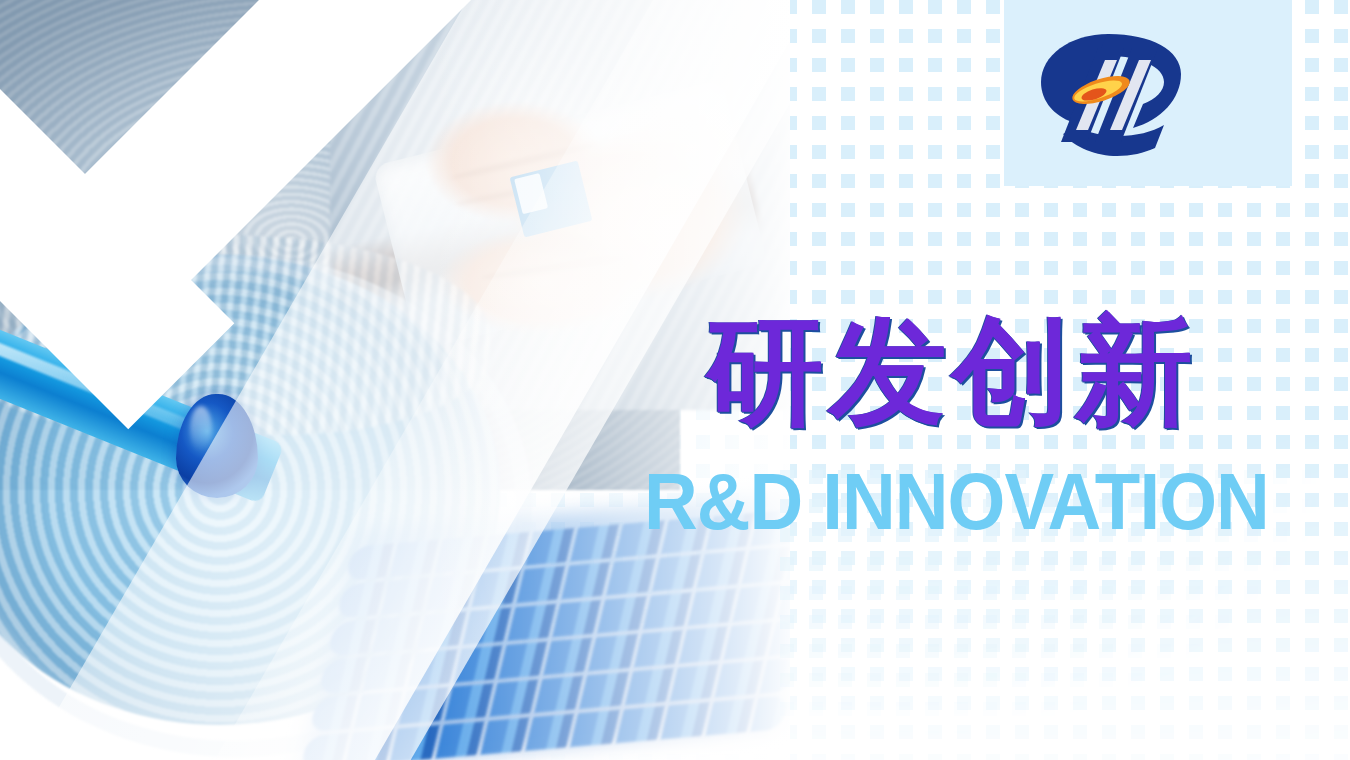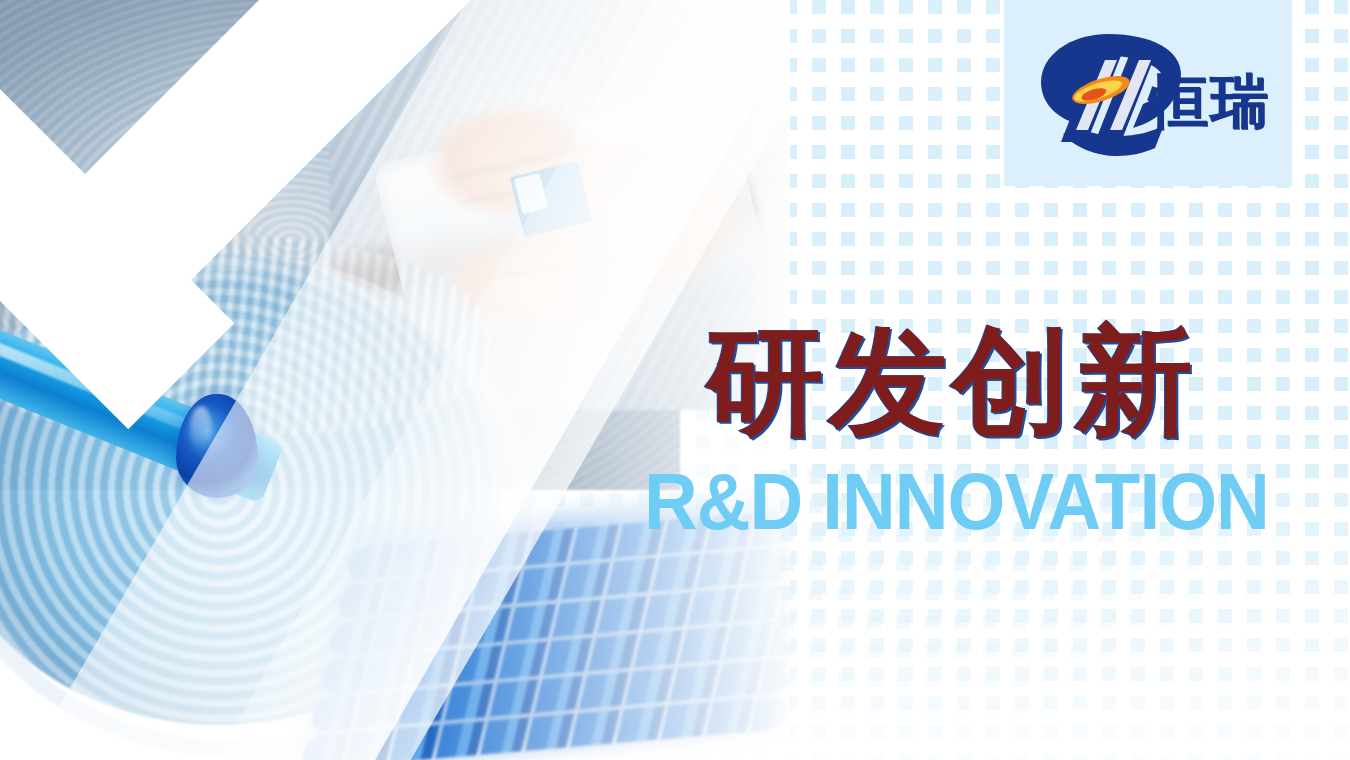--- a/index.html
+++ b/index.html
@@ -241,26 +241,26 @@
     position:absolute;left:1150px;top:72px;
     font-family:"DejaVu Sans","Liberation Sans",sans-serif;
     font-weight:700;font-size:58px;letter-spacing:2px;color:#17378e;
     line-height:1;
     text-shadow:1px 1px 0 #17378e;
   }
 
   
   .title-cn{
     position:absolute;left:706px;top:322px;
-    font-family:Liberation Sans, sans-serif;
+    font-family:Liberation Mono, monospace;
     font-weight:700;
     font-size:118px;
     line-height:1;
     letter-spacing:5px;
-    color:#7f1d1d;
+    color:#6d28d9;
     white-space:nowrap;
     text-shadow:2px 2px 0 #1d4f9e, -1px 0 0 #1d4f9e, 0 1px 0 #1d4f9e;
   }
   .title-en{
     position:absolute;left:644px;top:462px;
     font-family:"Liberation Sans","DejaVu Sans",sans-serif;
     font-weight:700;
     font-size:80px;
     line-height:1;
     letter-spacing:-1px;
@@ -331,18 +331,17 @@
     <path d="M70 30h12L53 100H41L70 30Z" fill="#ffffff" opacity=".88"></path>
     <path d="M104 30h12L87 100H75L104 30Z" fill="#ffffff" opacity=".88"></path>
 
     <g transform="rotate(-18 66 60)">
       <ellipse cx="66" cy="60" rx="30" ry="11" fill="#f08a1c"></ellipse>
       <ellipse cx="63" cy="60" rx="25" ry="7.5" fill="#ffd24a"></ellipse>
       <ellipse cx="58" cy="62" rx="13" ry="5" fill="#e4551b"></ellipse>
     </g>
   </svg>
 
-  <div class="logo-cn">恒瑞</div>
 
   <div class="title-cn">研发创新</div>
   <div class="title-en">R&amp;D INNOVATION</div>
 
 </div>
 
 </body></html>

